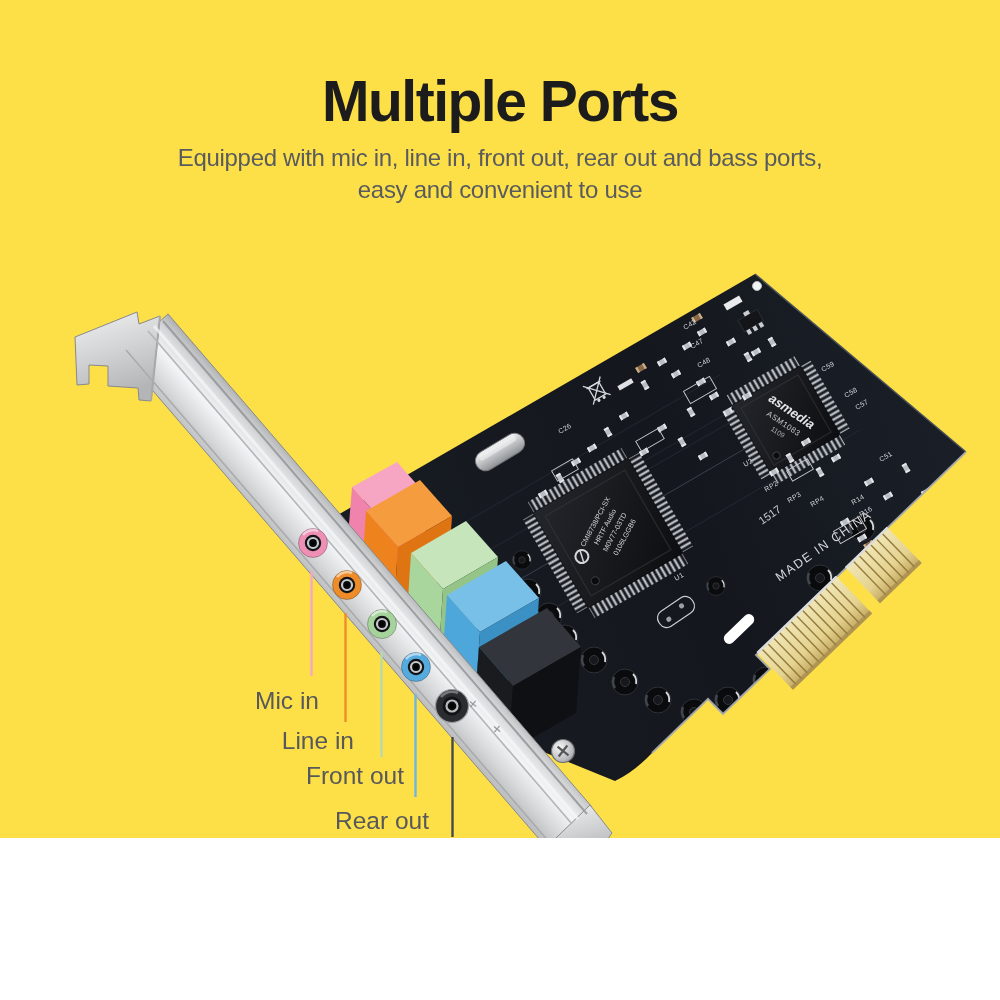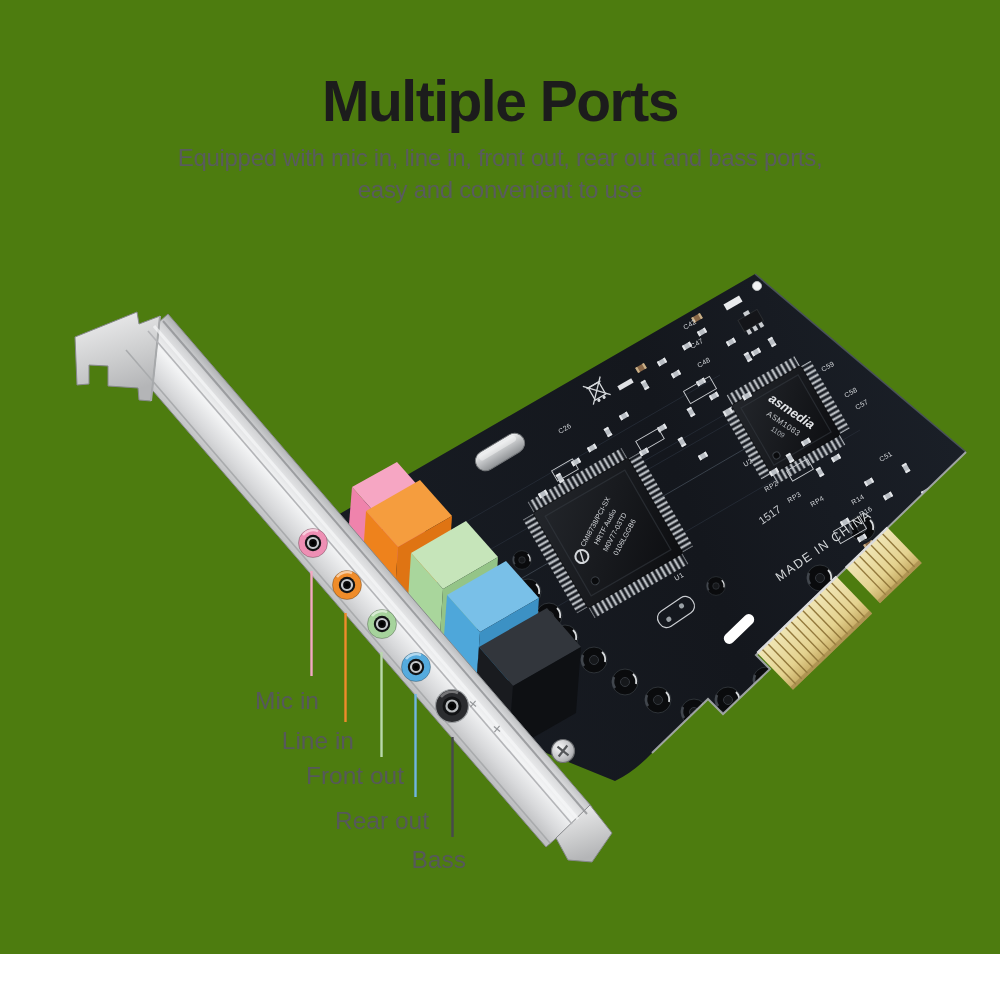--- a/index.html
+++ b/index.html
@@ -1,16 +1,16 @@
 <!DOCTYPE html>
 <html><head>
 <meta charset="utf-8">
 <style>
   html,body{margin:0;padding:0;background:#ffffff;}
-  .page{position:relative;width:1000px;height:954px;background:#4d7c0f;overflow:hidden;}
+  .page{position:relative;width:1000px;height:838px;background:#fde047;overflow:hidden;}
   svg{display:block;}
   text{font-family:"Liberation Sans","DejaVu Sans",sans-serif;}
   .title{font-size:57px;font-weight:bold;fill:#1c1c1c;letter-spacing:-1.5px;}
   .subtitle{font-size:24px;fill:#595b5e;letter-spacing:-0.3px;}
   .portlabel{font-size:24.5px;fill:#56585b;}
   .silk{font-size:7px;fill:#d2d5d9;letter-spacing:.3px;}
   .chiptext{fill:#d3d6da;}
 </style>
 </head>
 <body>

